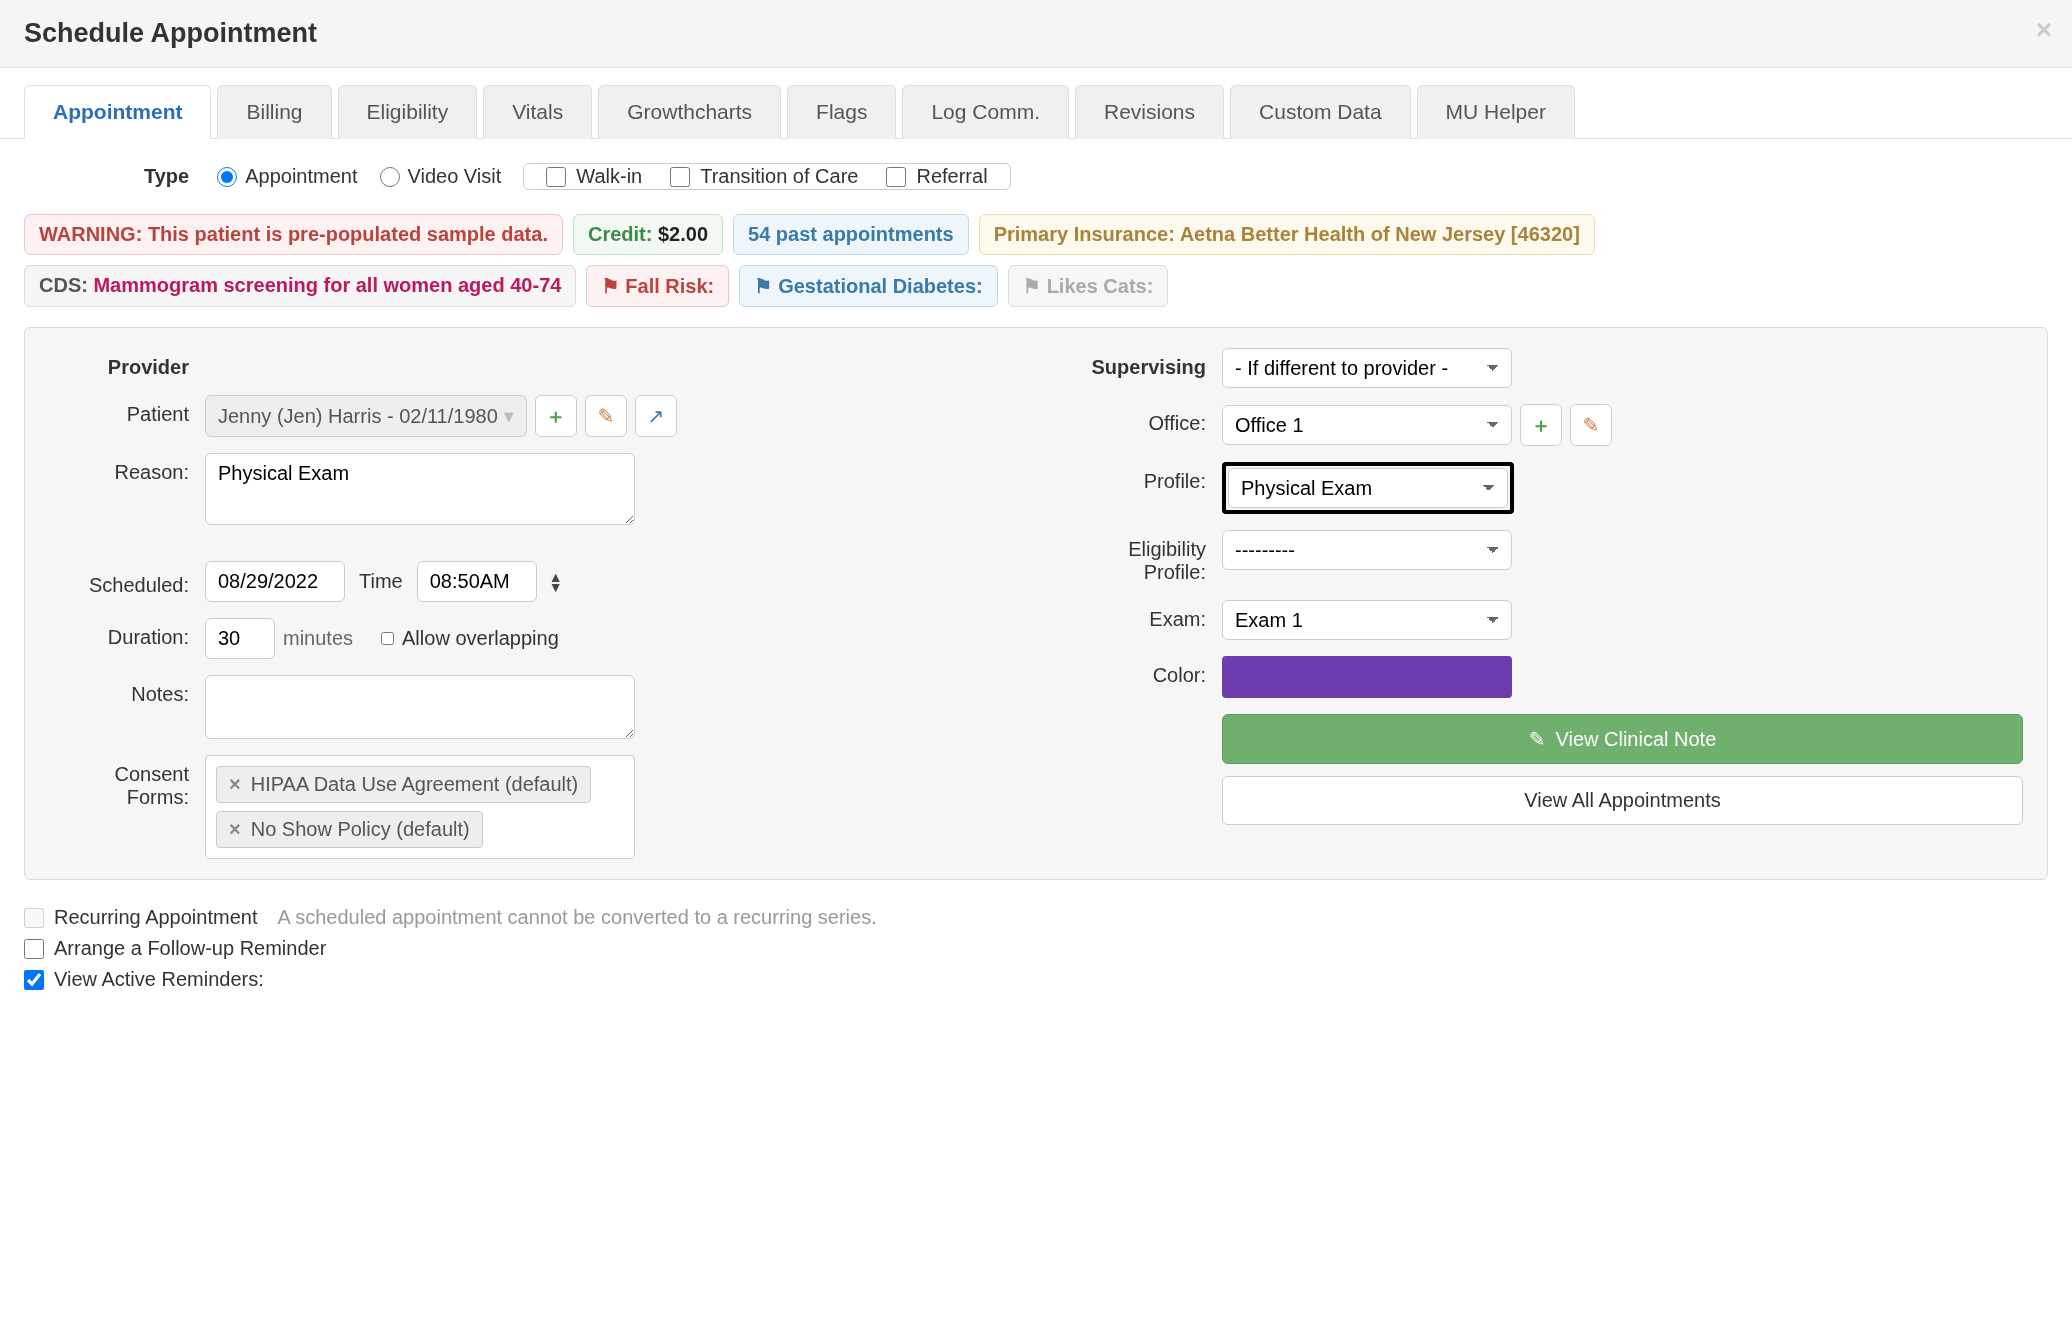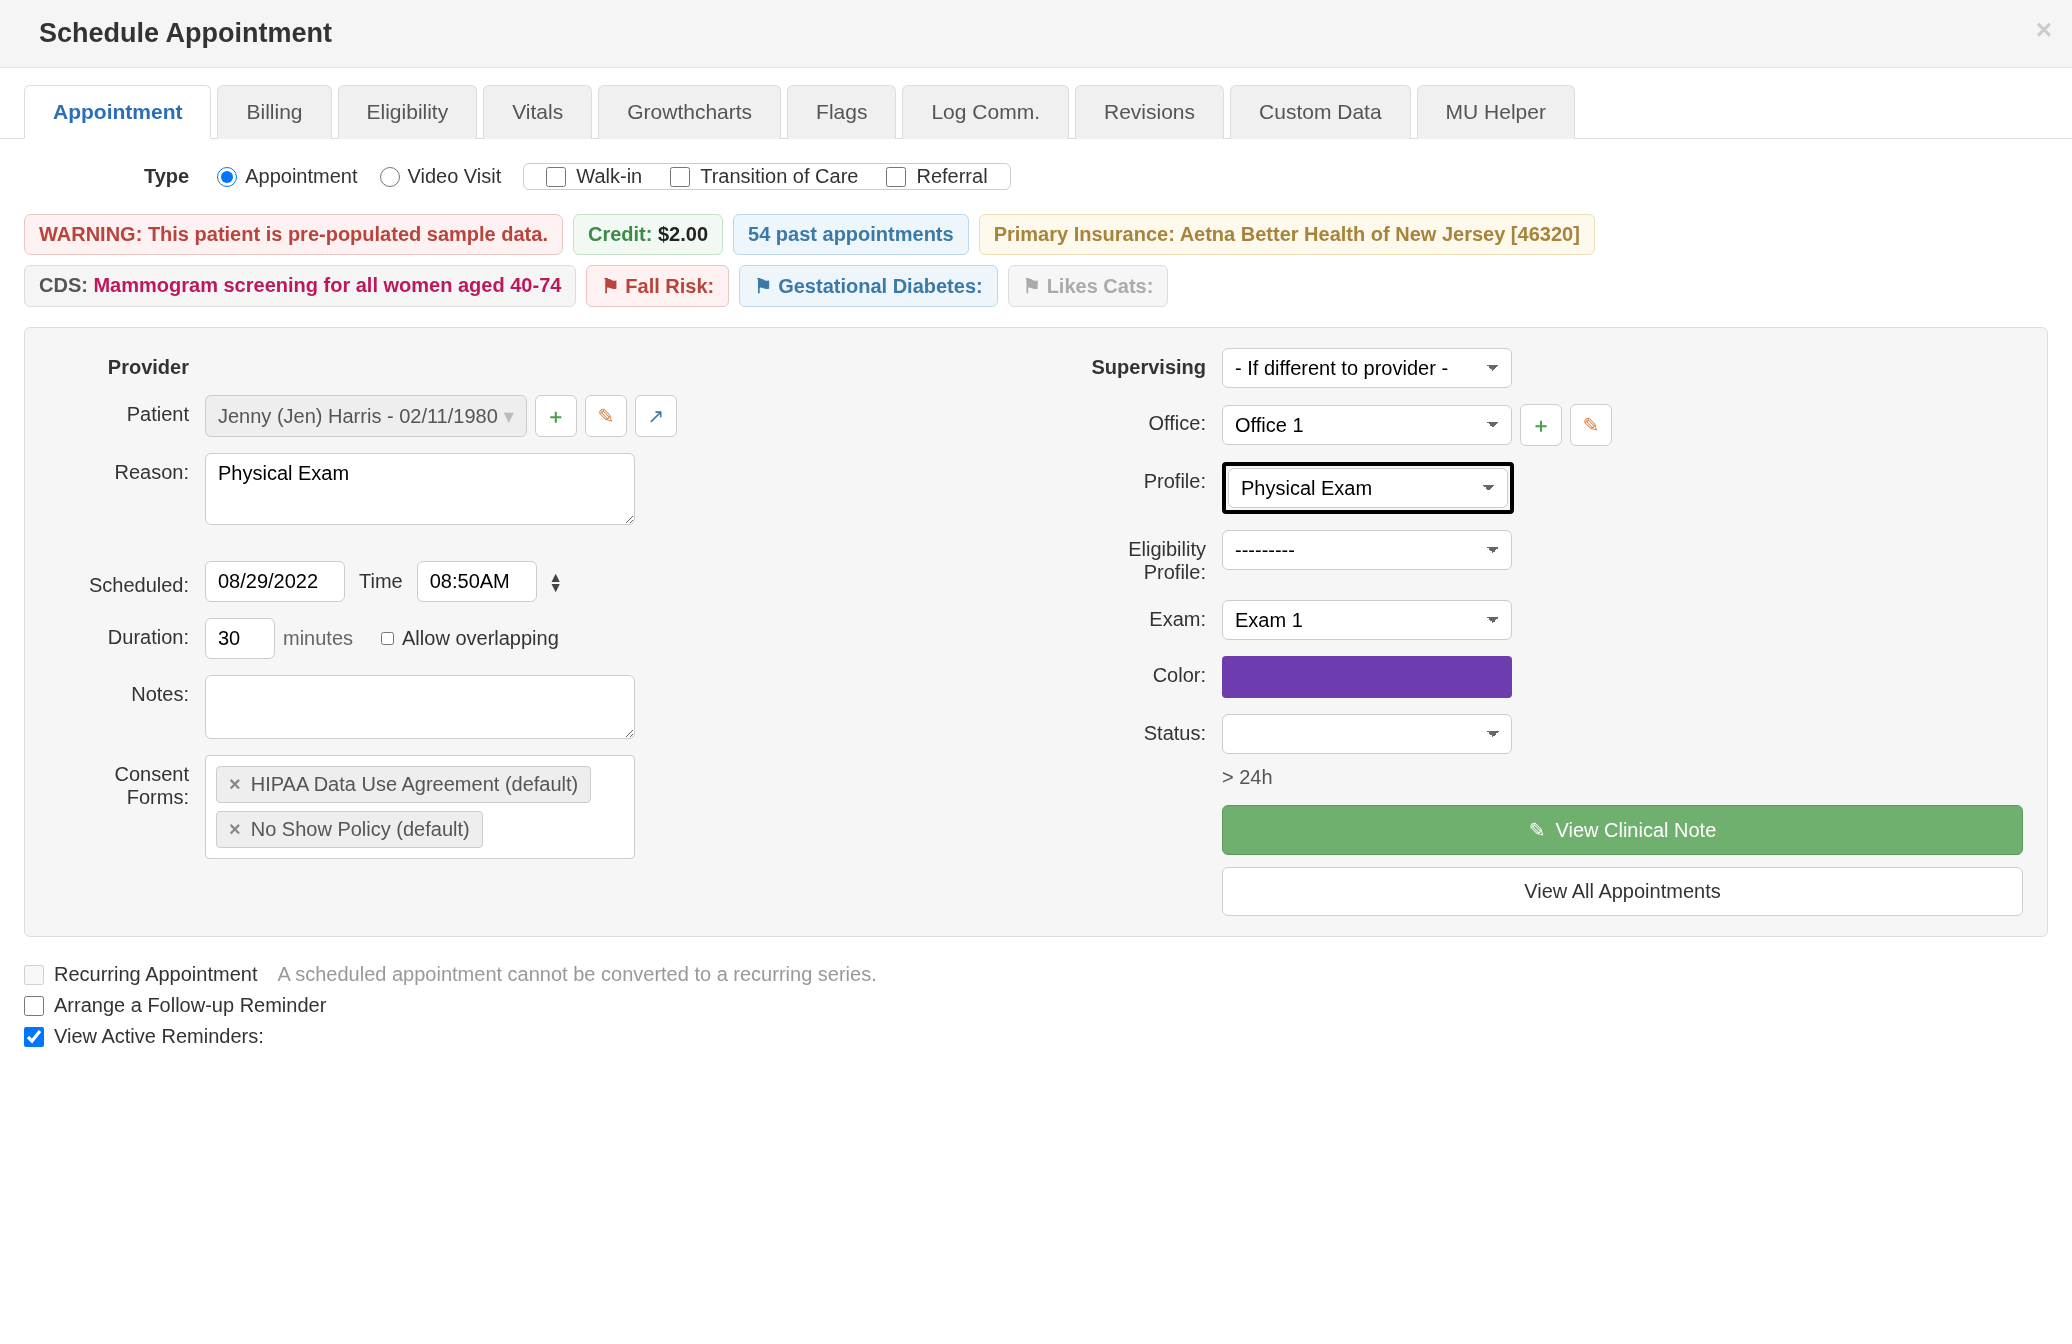--- a/index.html
+++ b/index.html
@@ -12,21 +12,20 @@
 .modal-header {
   background: #f5f5f5;
   border-bottom: 1px solid #e5e5e5;
   padding: 18px 24px;
   position: relative;
 }
 .modal-title {
   font-size: 27px;
   font-weight: 700;
   color: #333;
-  margin-left: 15px;
 }
 .close-x {
   position: absolute;
   right: 20px;
   top: 14px;
   font-size: 28px;
   color: #ccc;
   cursor: pointer;
   font-weight: 700;
 }
@@ -426,29 +425,20 @@
           </div>
         </div>
 
         <div class="field-row">
           <div class="field-label">Color:</div>
           <div class="field-control">
             <div class="color-swatch" style="width:290px;"></div>
           </div>
         </div>
 
-        <div class="field-row">
-          <div class="field-label">Status:</div>
-          <div class="field-control" style="flex-direction:column; align-items:flex-start;">
-            <select style="width:290px;">
-              <option></option>
-            </select>
-            <div class="gt24">&gt; 24h</div>
-          </div>
-        </div>
 
         <div class="field-row">
           <div class="field-label"></div>
           <div class="field-control" style="flex-direction:column; gap:12px; width:290px;">
             <button class="btn btn-green">
               <span>✎</span>
               <span>View Clinical Note</span>
             </button>
             <button class="btn btn-white">
               <span>View All Appointments</span>

